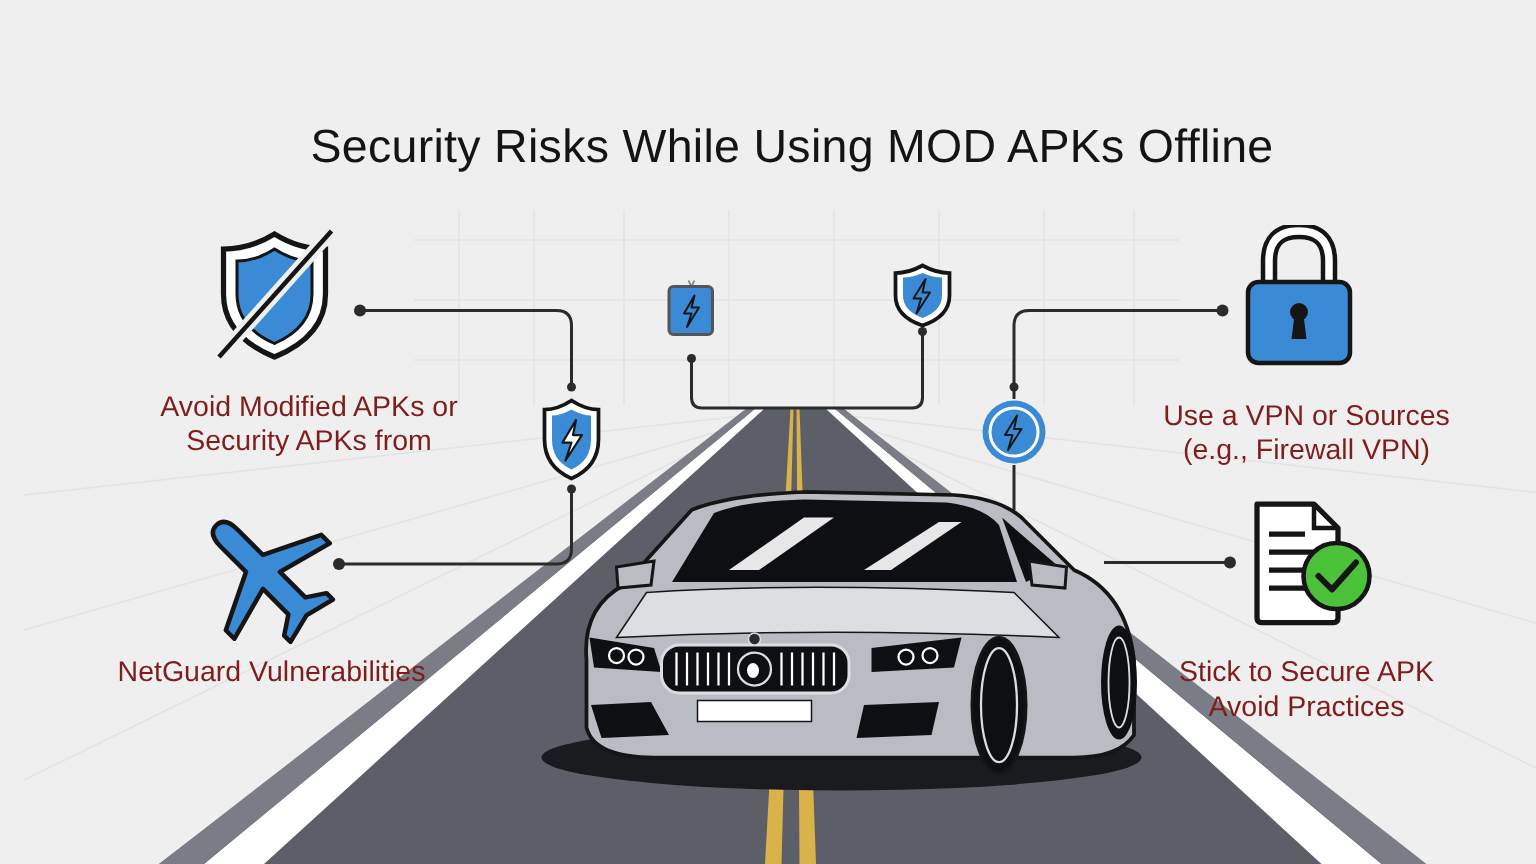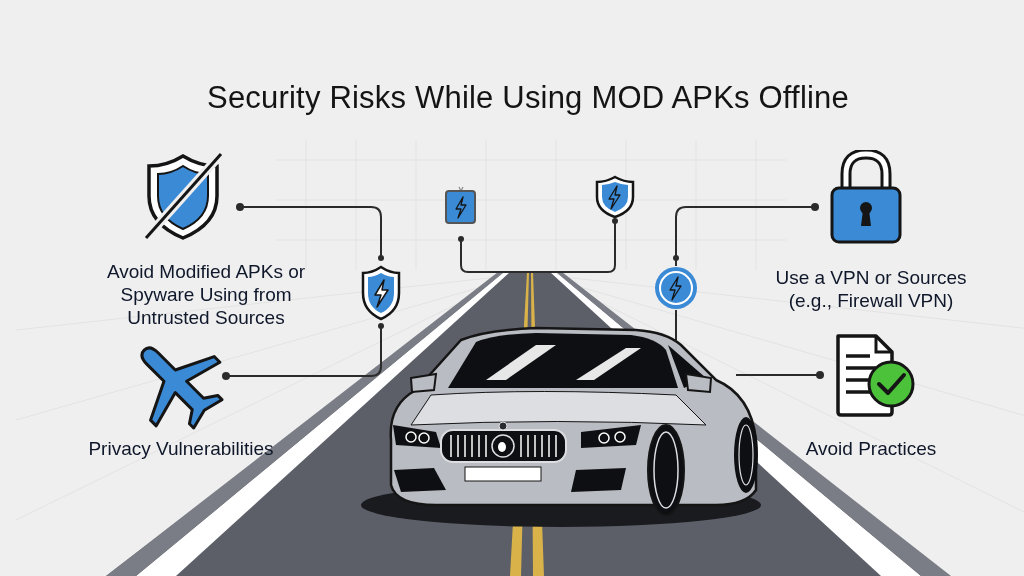--- a/index.html
+++ b/index.html
@@ -12,21 +12,21 @@
     }
     .canvas { position: absolute; left: 16px; top: 0; width: 1024px; height: 420px; }
     .scene { position: absolute; left: 0; top: 0; width: 1024px; height: 576px; }
     .title {
       position: absolute; left: 0; top: 80px; width: 1024px;
       text-align: center; font-size: 31px; font-weight: 400;
       color: #141414; letter-spacing: 0.2px;
     }
     .label {
       position: absolute; text-align: center; font-size: 19px;
-      line-height: 23px; color: #0f172a; white-space: nowrap;
+      line-height: 23px; color: #7f1d1d; white-space: nowrap;
     }
     .icon { position: absolute; }
   </style>
 </head>
 <body>
 
 <div class="canvas">
 
   <svg class="scene" viewBox="0 0 1024 576" width="1024" height="576">
 
@@ -200,30 +200,30 @@
       <line x1="12" y1="36" x2="44" y2="36"></line>
       <line x1="12" y1="48" x2="44" y2="48"></line>
       <line x1="12" y1="60" x2="40" y2="60"></line>
     </g>
     <circle cx="57" cy="52" r="22" fill="#4cc23a" stroke="#151515" stroke-width="3"></circle>
     <path d="M45,52 L54,61 L70,43" fill="none" stroke="#151515" stroke-width="4" stroke-linecap="round" stroke-linejoin="round"></path>
   </svg>
 
   <div class="label" style="left:40px;top:260px;width:300px">
     <div>Avoid Modified APKs or</div>
-    <div>Spyware Using from</div>
-    <div>Untrusted Sources</div>
+    <div>Security APKs from</div>
   </div>
 
   <div class="label" style="left:30px;top:437px;width:270px">
-    <div>Privacy Vulnerabilities</div>
+    <div>NetGuard Vulnerabilities</div>
   </div>
 
   <div class="label" style="left:725px;top:266px;width:260px">
     <div>Use a VPN or Sources</div>
     <div>(e.g., Firewall VPN)</div>
   </div>
 
   <div class="label" style="left:745px;top:437px;width:220px">
+    <div>Stick to Secure APK</div>
     <div>Avoid Practices</div>
   </div>
 
 </div>
 
 </body></html>

